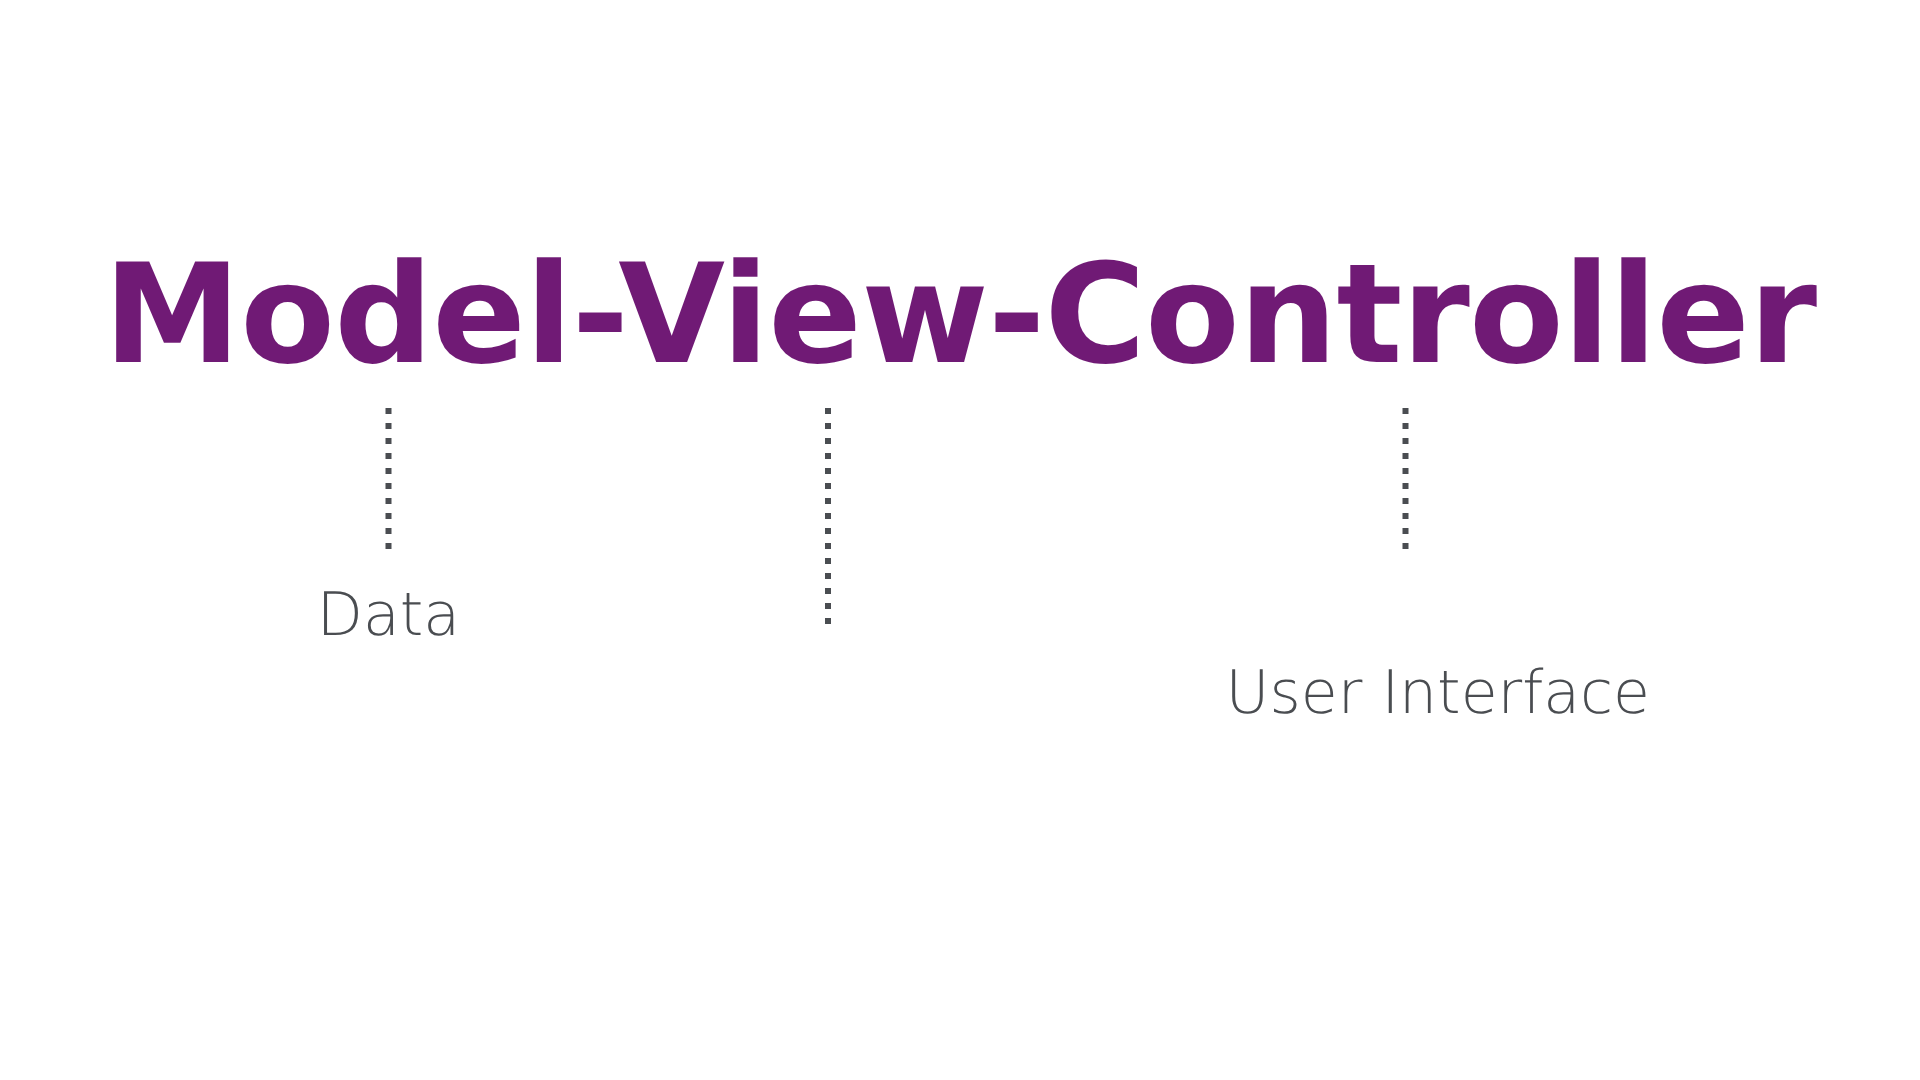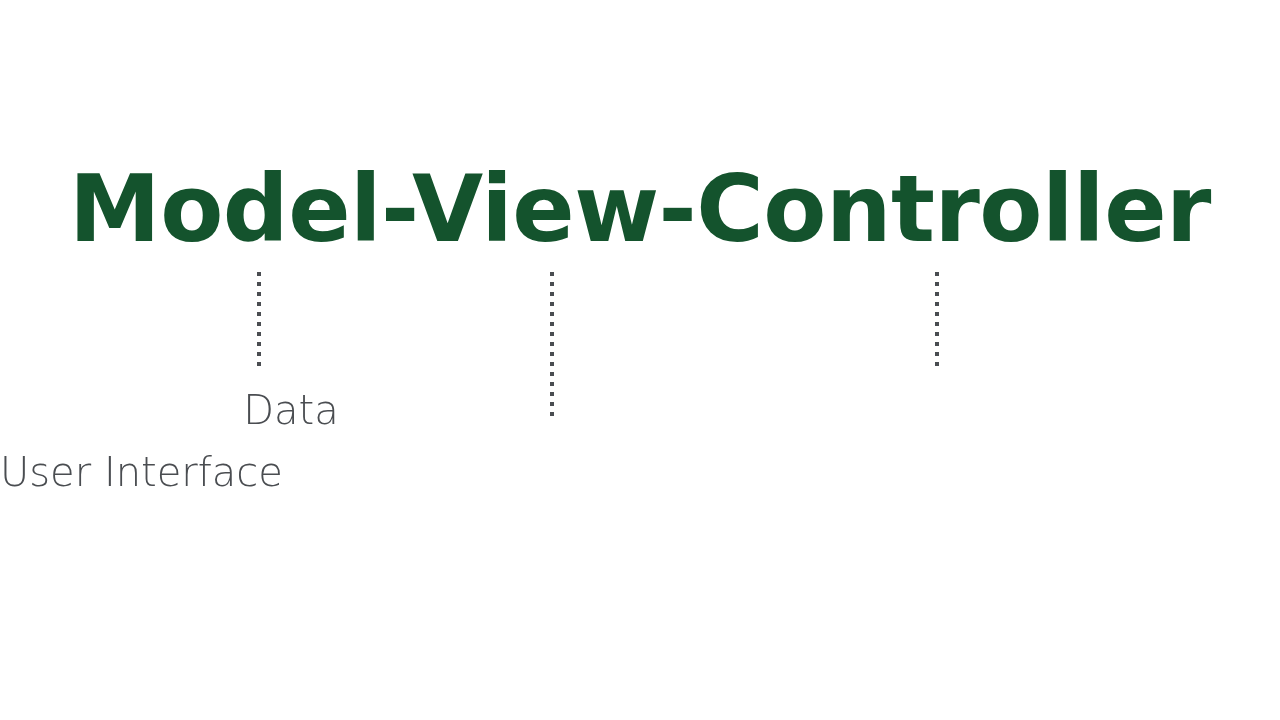--- a/index.html
+++ b/index.html
@@ -26,21 +26,21 @@
   .title {
     position: absolute;
     left: 0;
     top: 164px;
     width: 1280px;
     text-align: center;
     font-family: "DejaVu Sans", sans-serif;
     font-size: 92px;
     font-weight: 700;
     letter-spacing: -0.5px;
-    color: #14532d;
+    color: #701a75;
     line-height: 1.0;
     white-space: nowrap;
     -webkit-font-smoothing: antialiased;
   }
 
   
   .leader {
     position: absolute;
     width: 4px;
     background-image: linear-gradient(
@@ -77,27 +77,26 @@
     color: #4a4d51;
     line-height: 1.0;
     white-space: nowrap;
     -webkit-font-smoothing: antialiased;
   }
   .label-data {
     left: 0;
     top: 390px;
     width: 518px;
     text-align: center;
-    margin-left: 32px;
   }
   .label-ui {
     left: 0;
-    top: 452px;
+    top: 442px;
     width: 1100px;
-    text-align: left;
+    text-align: right;
   }
   .label-coordinator {
     left: 780px;
     top: 390px;
     width: 315px;
     text-align: center;
   }
 </style>
 </head>
 <body>

